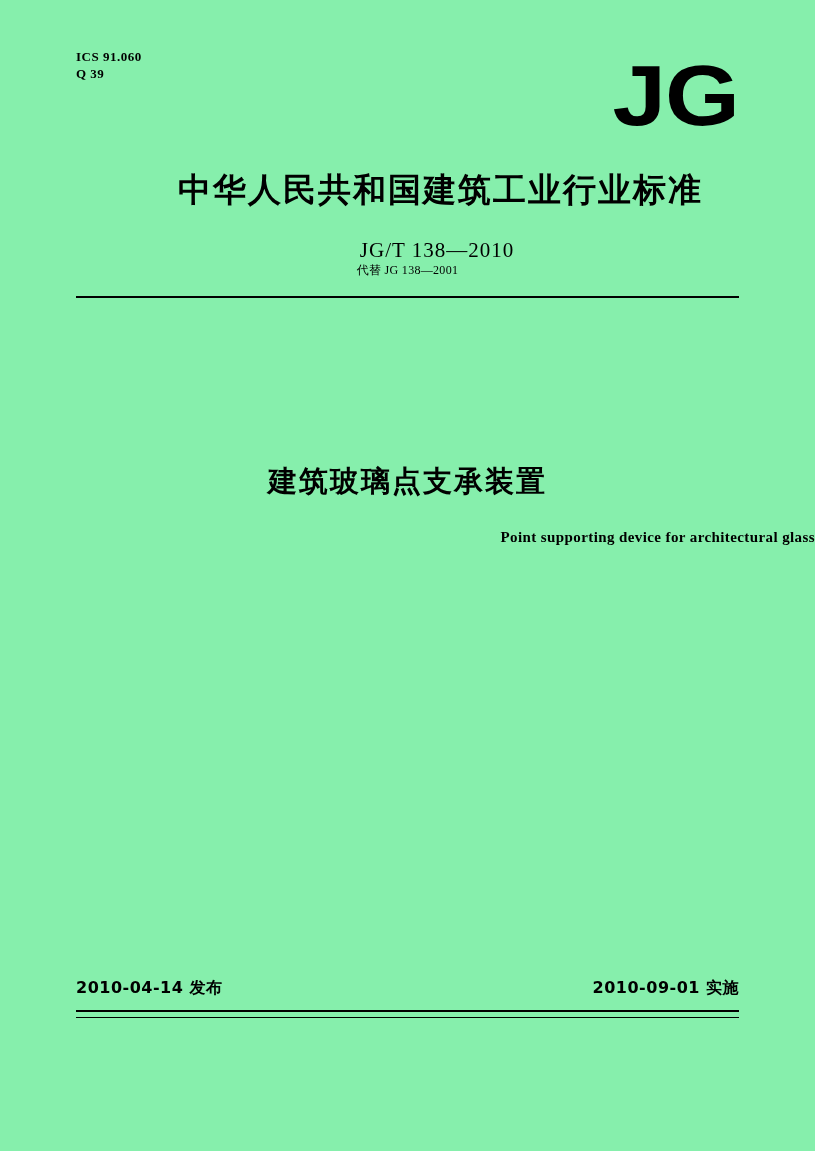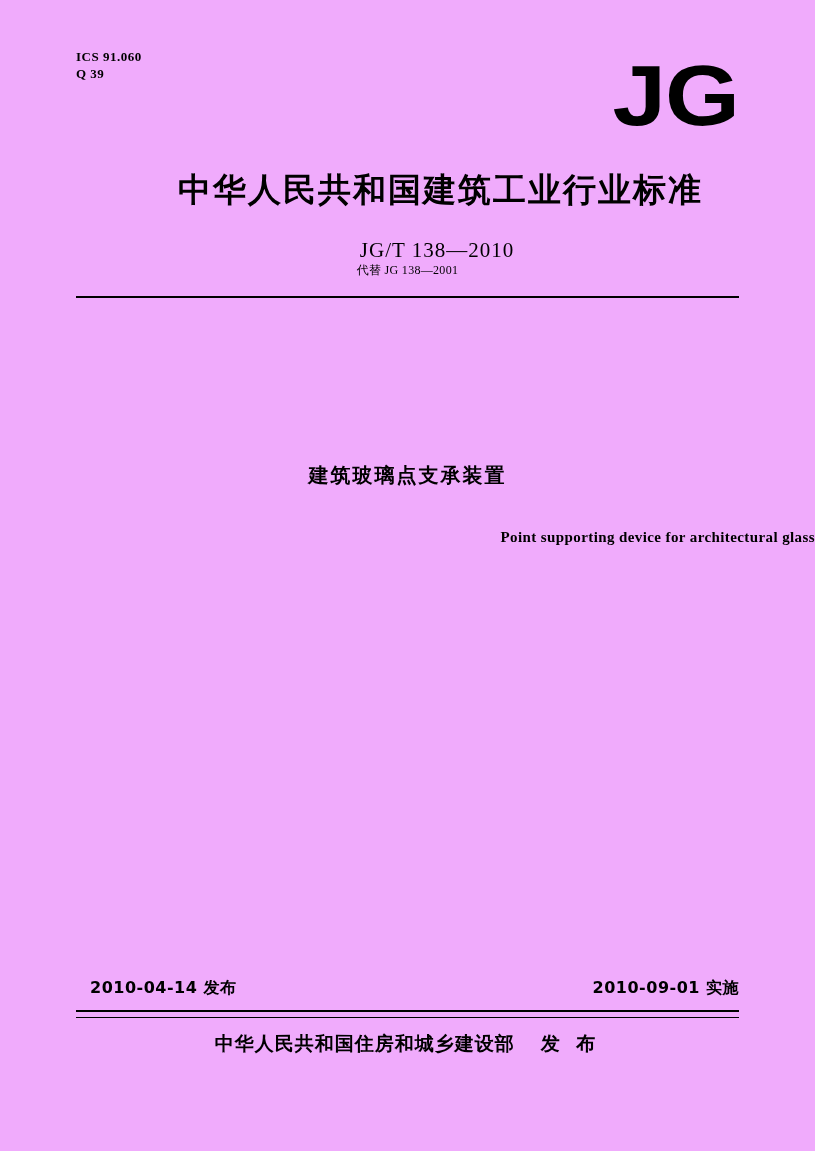--- a/index.html
+++ b/index.html
@@ -13,21 +13,21 @@
     position: relative;
     font-family: "Liberation Sans", sans-serif;
     color: #000000;
     overflow: hidden;
   }
   .page {
     position: absolute;
     left: 0; top: 0;
     width: 815px;
     height: 1151px;
-    background: #f0abfc;
+    background: #86efac;
   }
 
   
   .ics-block {
     position: absolute;
     left: 76px;
     top: 48px;
     font-family: "Liberation Serif", serif;
     font-weight: bold;
     font-size: 13px;
@@ -117,21 +117,21 @@
 
   
   .subject-cn {
     position: absolute;
     left: 0;
     top: 462px;
     width: 815px;
     text-align: center;
     font-family: "DejaVu Sans", sans-serif;
     font-weight: bold;
-    font-size: 20px;
+    font-size: 29px;
     letter-spacing: 2px;
   }
   .subject-en {
     position: absolute;
     left: 0;
     top: 529px;
     width: 815px;
     text-align: right;
     font-family: "Liberation Serif", serif;
     font-weight: bold;
@@ -141,21 +141,20 @@
 
   
   .date-issue {
     position: absolute;
     left: 76px;
     top: 978px;
     font-family: "DejaVu Sans", sans-serif;
     font-weight: bold;
     font-size: 16px;
     letter-spacing: 0.5px;
-    margin-left: 14px;
   }
   .date-effective {
     position: absolute;
     right: 76px;
     top: 978px;
     font-family: "DejaVu Sans", sans-serif;
     font-weight: bold;
     font-size: 16px;
     letter-spacing: 0.5px;
   }
@@ -198,17 +197,14 @@
 
   <div class="subject-cn">建筑玻璃点支承装置</div>
   <div class="subject-en">Point supporting device for architectural glass</div>
 
   <div class="date-issue">2010-04-14 发布</div>
   <div class="date-effective">2010-09-01 实施</div>
 
   <div class="rule-bottom"></div>
   <div class="rule-bottom2"></div>
 
-  <div class="publisher">
-    <span>中华人民共和国住房和城乡建设部</span><span class="pub-verb">发 布</span>
-  </div>
 
 </div>
 
 </body></html>

